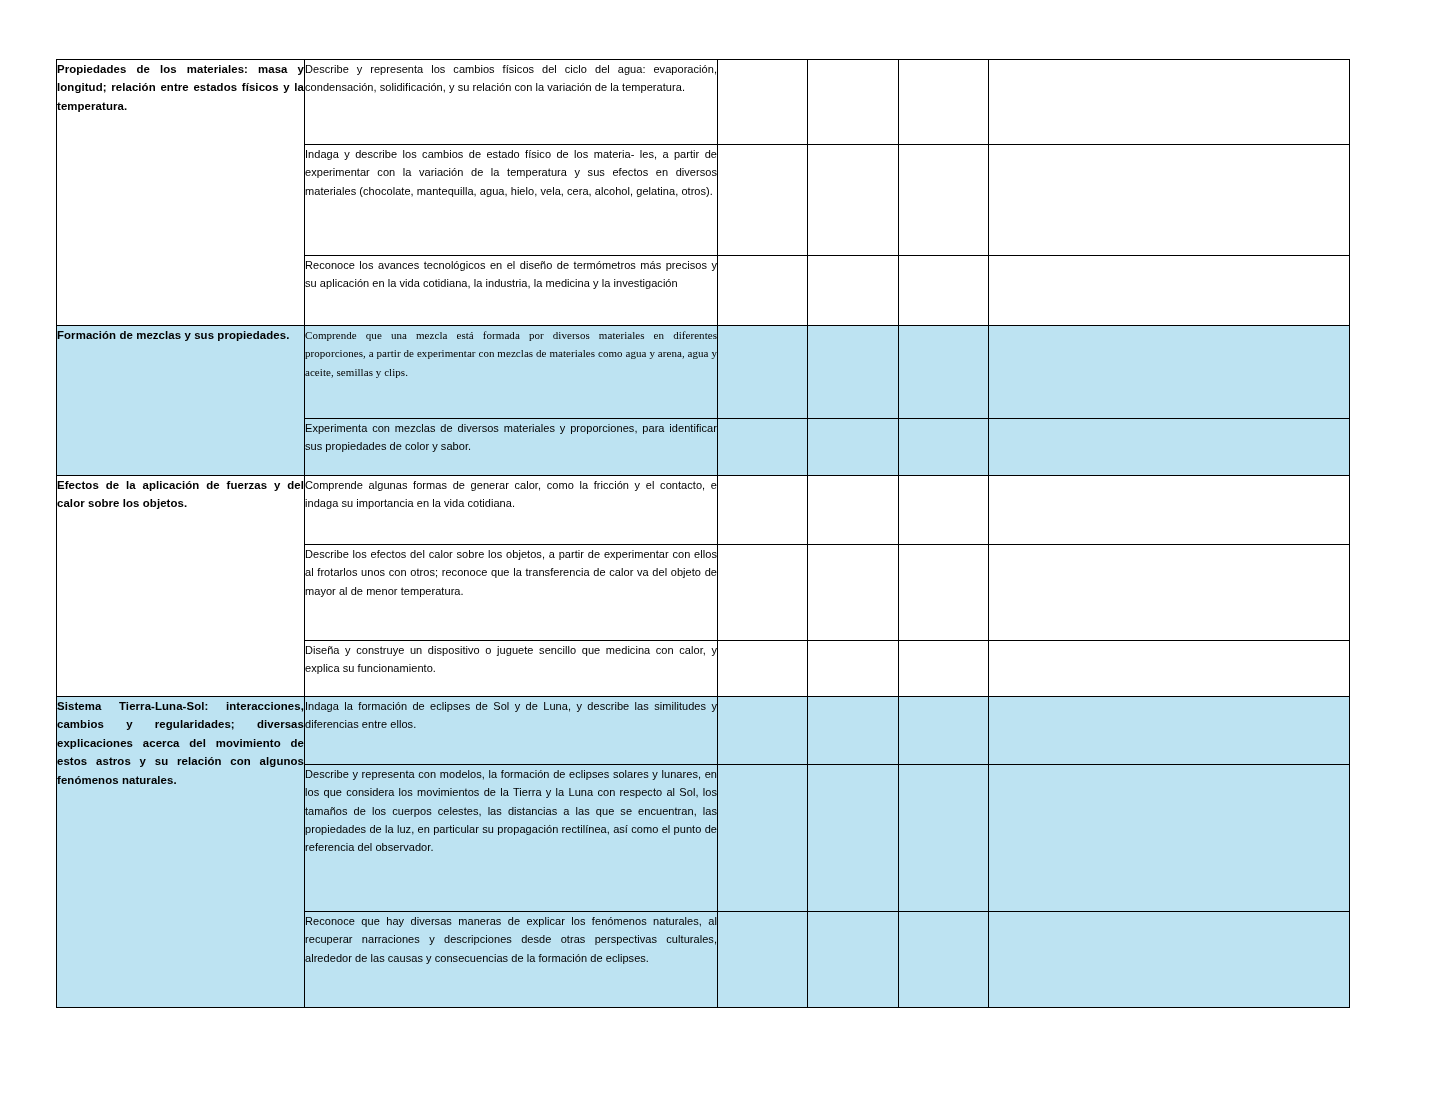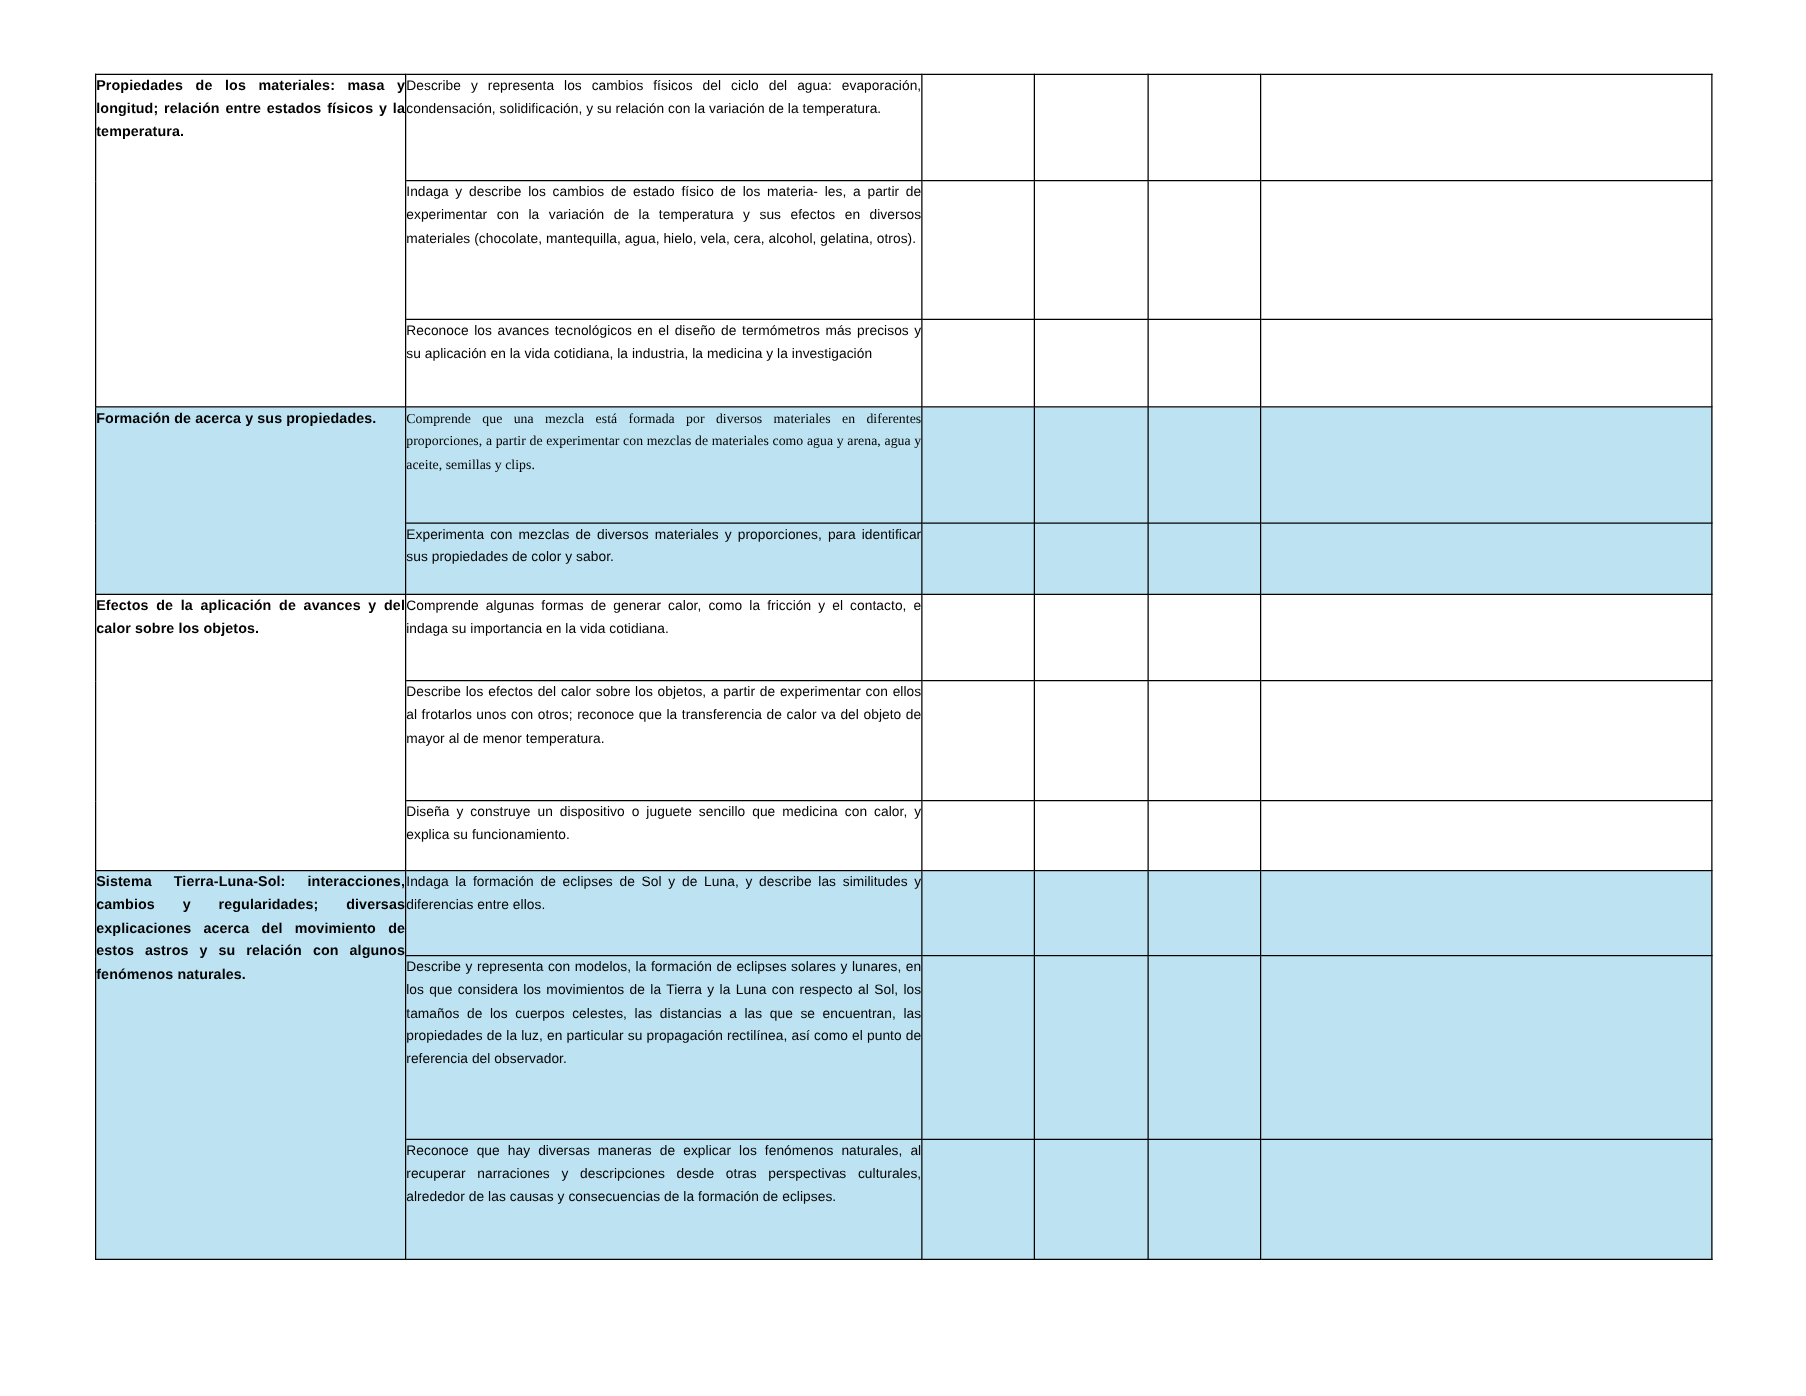--- a/index.html
+++ b/index.html
@@ -15,21 +15,21 @@
     overflow: hidden;
   }
   .page {
     position: relative;
     width: 1445px;
     height: 1117px;
     background: #ffffff;
   }
   .curriculum-table {
     position: absolute;
-    left: 76px;
+    left: 56px;
     top: 59px;
     width: 1293px;
     border-collapse: collapse;
     table-layout: fixed;
   }
   .curriculum-table td {
     border: 1.3px solid #000000;
     vertical-align: top;
     padding: 0;
     background: #ffffff;
@@ -111,42 +111,42 @@
           <td class="learn-cell" style="height: 69px;">
             <div class="learn-text">Reconoce los avances tecnológicos en el diseño de termómetros más precisos y su aplicación en la vida cotidiana, la industria, la medicina y la investigación</div>
           </td>
           <td class="mark-cell"></td>
           <td class="mark-cell"></td>
           <td class="mark-cell"></td>
           <td class="obs-cell"></td>
         </tr>
         <tr class="shaded">
           <td class="topic-cell shaded" rowspan="2">
-            <div class="topic-text">Formación de acerca y sus propiedades.</div>
+            <div class="topic-text">Formación de mezclas y sus propiedades.</div>
           </td>
           <td class="learn-cell shaded" style="height: 92px; font-family: Liberation Serif, serif;">
             <div class="learn-text">Comprende que una mezcla está formada por diversos materiales en diferentes proporciones, a partir de experimentar con mezclas de materiales como agua y arena, agua y aceite, semillas y clips.</div>
           </td>
           <td class="mark-cell shaded"></td>
           <td class="mark-cell shaded"></td>
           <td class="mark-cell shaded"></td>
           <td class="obs-cell shaded"></td>
         </tr>
         <tr class="shaded">
           <td class="learn-cell shaded" style="height: 56px; margin-left: 20px;">
             <div class="learn-text">Experimenta con mezclas de diversos materiales y proporciones, para identificar sus propiedades de color y sabor.</div>
           </td>
           <td class="mark-cell shaded"></td>
           <td class="mark-cell shaded"></td>
           <td class="mark-cell shaded"></td>
           <td class="obs-cell shaded"></td>
         </tr>
         <tr>
           <td class="topic-cell" rowspan="3">
-            <div class="topic-text">Efectos de la aplicación de avances y del calor sobre los objetos.</div>
+            <div class="topic-text">Efectos de la aplicación de fuerzas y del calor sobre los objetos.</div>
           </td>
           <td class="learn-cell" style="height: 68px;">
             <div class="learn-text">Comprende algunas formas de generar calor, como la fricción y el contacto, e indaga su importancia en la vida cotidiana.</div>
           </td>
           <td class="mark-cell"></td>
           <td class="mark-cell"></td>
           <td class="mark-cell"></td>
           <td class="obs-cell"></td>
         </tr>
         <tr>

